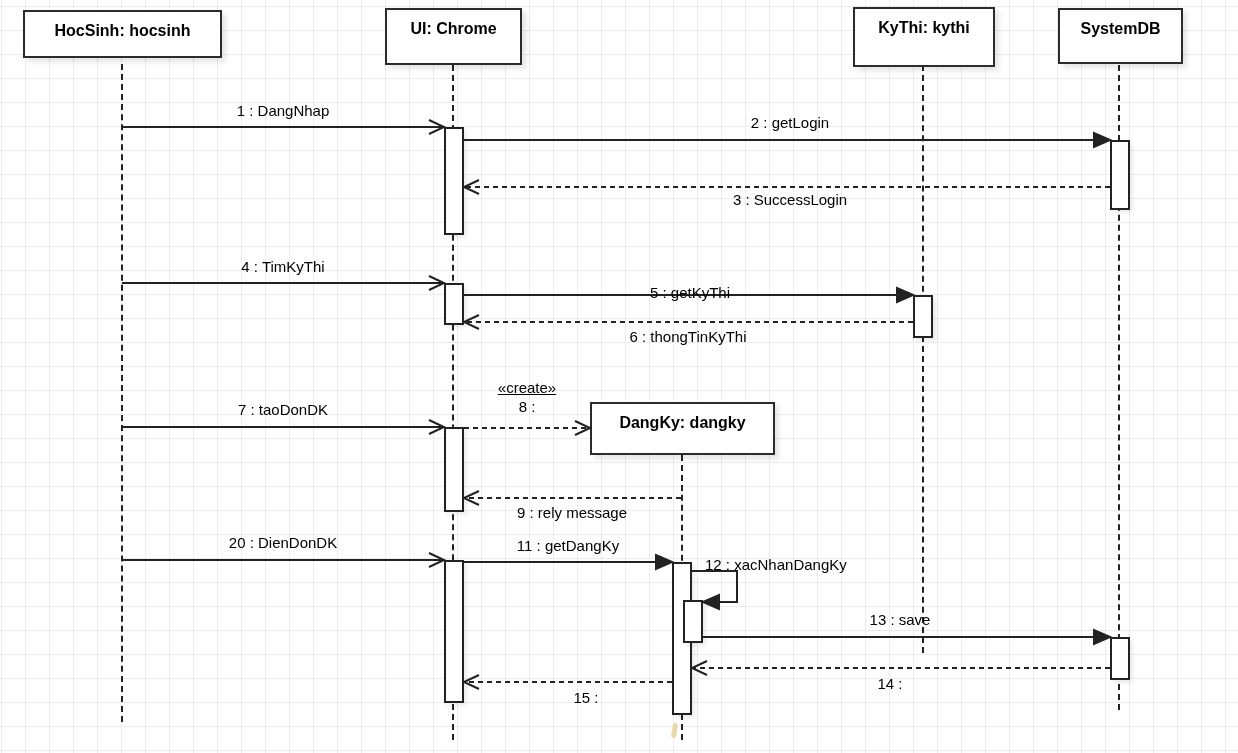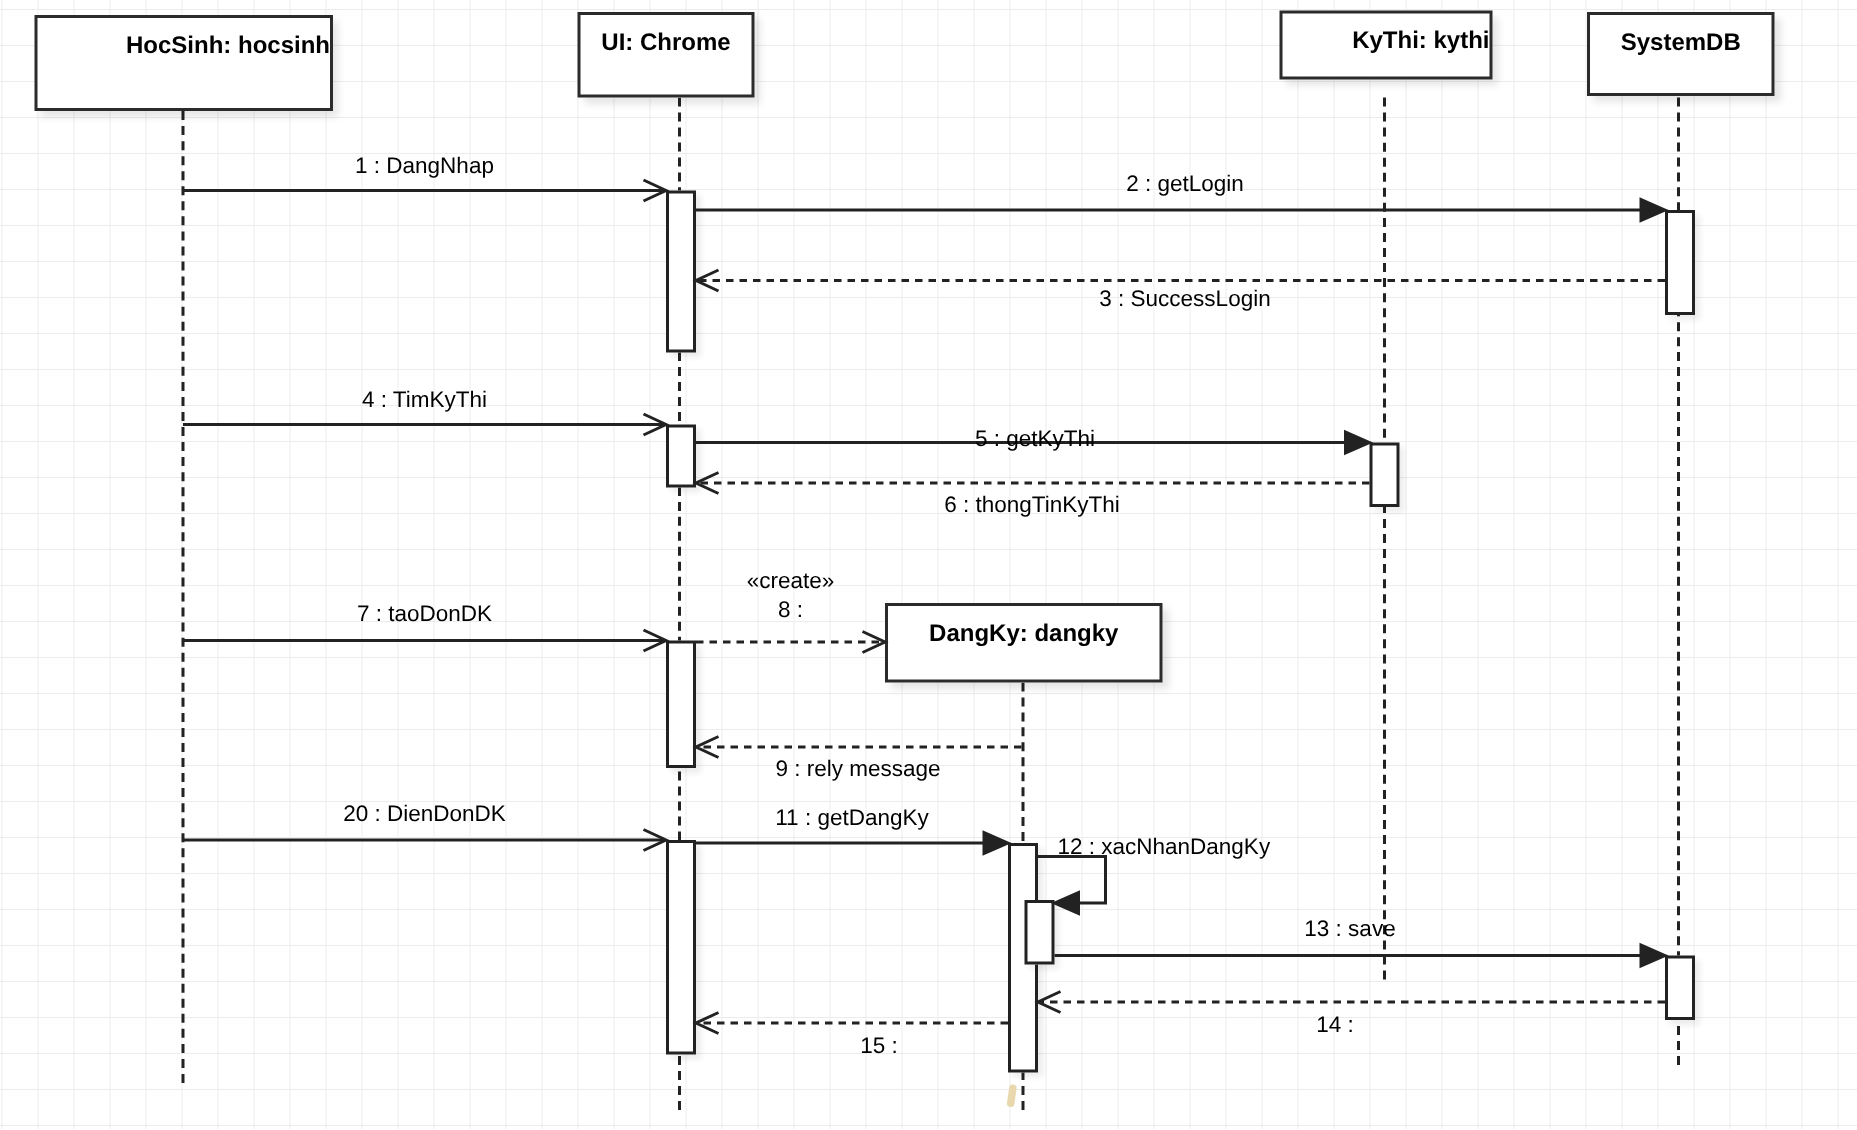--- a/index.html
+++ b/index.html
@@ -78,27 +78,27 @@
   <div class="activation" style="left:444px;top:127px;height:108px;"></div>
   <div class="activation" style="left:444px;top:283px;height:42px;"></div>
   <div class="activation" style="left:444px;top:427px;height:85px;"></div>
   <div class="activation" style="left:444px;top:560px;height:143px;"></div>
   <div class="activation" style="left:1110px;top:140px;height:70px;"></div>
   <div class="activation" style="left:913px;top:295px;height:43px;"></div>
   <div class="activation" style="left:672px;top:562px;height:153px;"></div>
   <div class="activation" style="left:683px;top:600px;height:43px;"></div>
   <div class="activation" style="left:1110px;top:637px;height:43px;"></div>
 
-  <div class="obj-box" style="left:23px;top:10px;width:199px;height:64px;justify-content:flex-end;">
+  <div class="obj-box" style="left:23px;top:10px;width:199px;height:48px;">
     <span>HocSinh: hocsinh</span>
   </div>
-  <div class="obj-box" style="left:385px;top:8px;width:118px;height:57px;">
+  <div class="obj-box" style="left:385px;top:8px;width:137px;height:57px;">
     <span>UI: Chrome</span>
   </div>
-  <div class="obj-box" style="left:853px;top:7px;width:142px;height:46px;justify-content:flex-end;">
+  <div class="obj-box" style="left:853px;top:7px;width:142px;height:60px;">
     <span>KyThi: kythi</span>
   </div>
   <div class="obj-box" style="left:1058px;top:8px;width:125px;height:56px;">
     <span>SystemDB</span>
   </div>
   <div class="obj-box" style="left:590px;top:402px;width:185px;height:53px;">
     <span>DangKy: dangky</span>
   </div>
 
   <svg id="arrows" width="1238" height="753" viewBox="0 0 1238 753" fill="none" stroke="#222" stroke-width="2">
@@ -165,21 +165,21 @@
     </g>
   </svg>
 
   <div class="msg-label" style="left:283px;top:102px;">1 : DangNhap</div>
   <div class="msg-label" style="left:790px;top:114px;">2 : getLogin</div>
   <div class="msg-label" style="left:790px;top:191px;">3 : SuccessLogin</div>
   <div class="msg-label" style="left:283px;top:258px;">4 : TimKyThi</div>
   <div class="msg-label" style="left:690px;top:269px;margin-top:15px;">5 : getKyThi</div>
   <div class="msg-label" style="left:688px;top:328px;">6 : thongTinKyThi</div>
   <div class="msg-label" style="left:283px;top:401px;">7 : taoDonDK</div>
-  <div class="msg-label" style="left:527px;top:379px;">«create»</div>
+  <div class="msg-label" style="left:527px;top:379px;text-decoration:underline;">«create»</div>
   <div class="msg-label" style="left:527px;top:398px;">8 :</div>
   <div class="msg-label" style="left:572px;top:504px;">9 : rely message</div>
   <div class="msg-label" style="left:283px;top:534px;">20 : DienDonDK</div>
   <div class="msg-label" style="left:568px;top:537px;">11 : getDangKy</div>
   <div class="msg-label left-anchored" style="left:705px;top:556px;">12 : xacNhanDangKy</div>
   <div class="msg-label" style="left:900px;top:611px;">13 : save</div>
   <div class="msg-label" style="left:890px;top:675px;">14 :</div>
   <div class="msg-label" style="left:562px;top:689px;margin-left:24px;">15 :</div>
 
   <div id="artifact-mark"></div>

